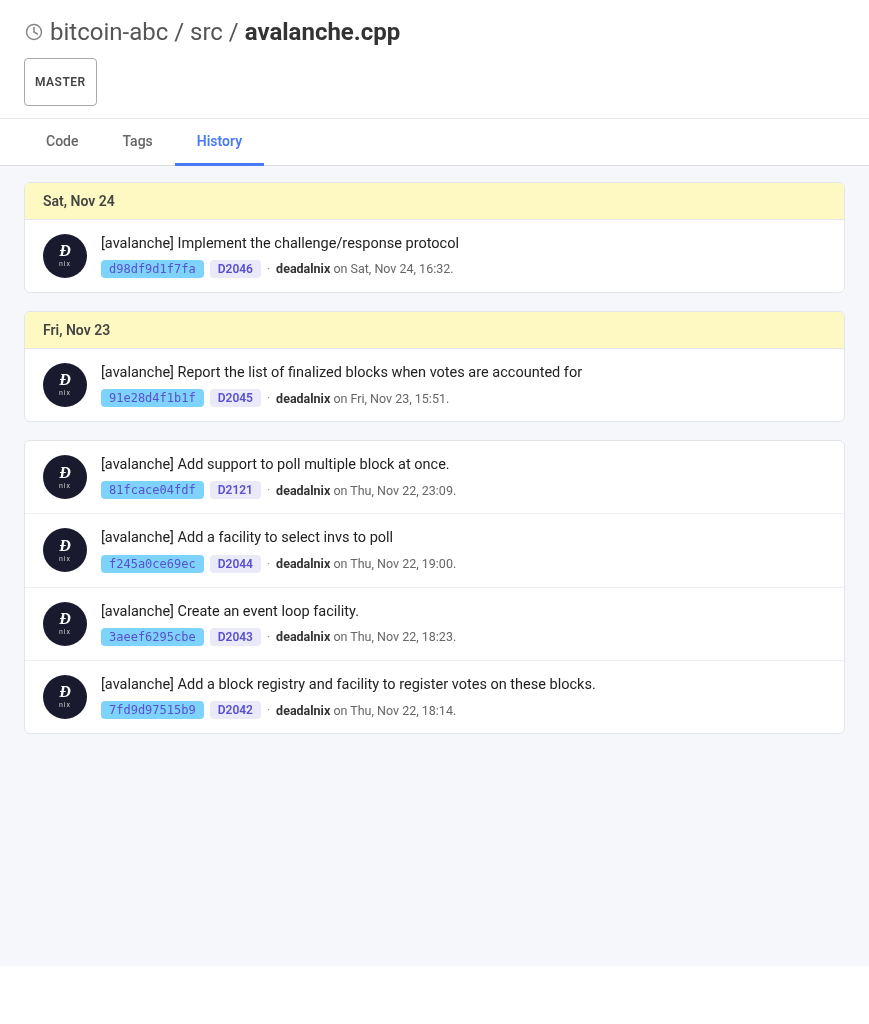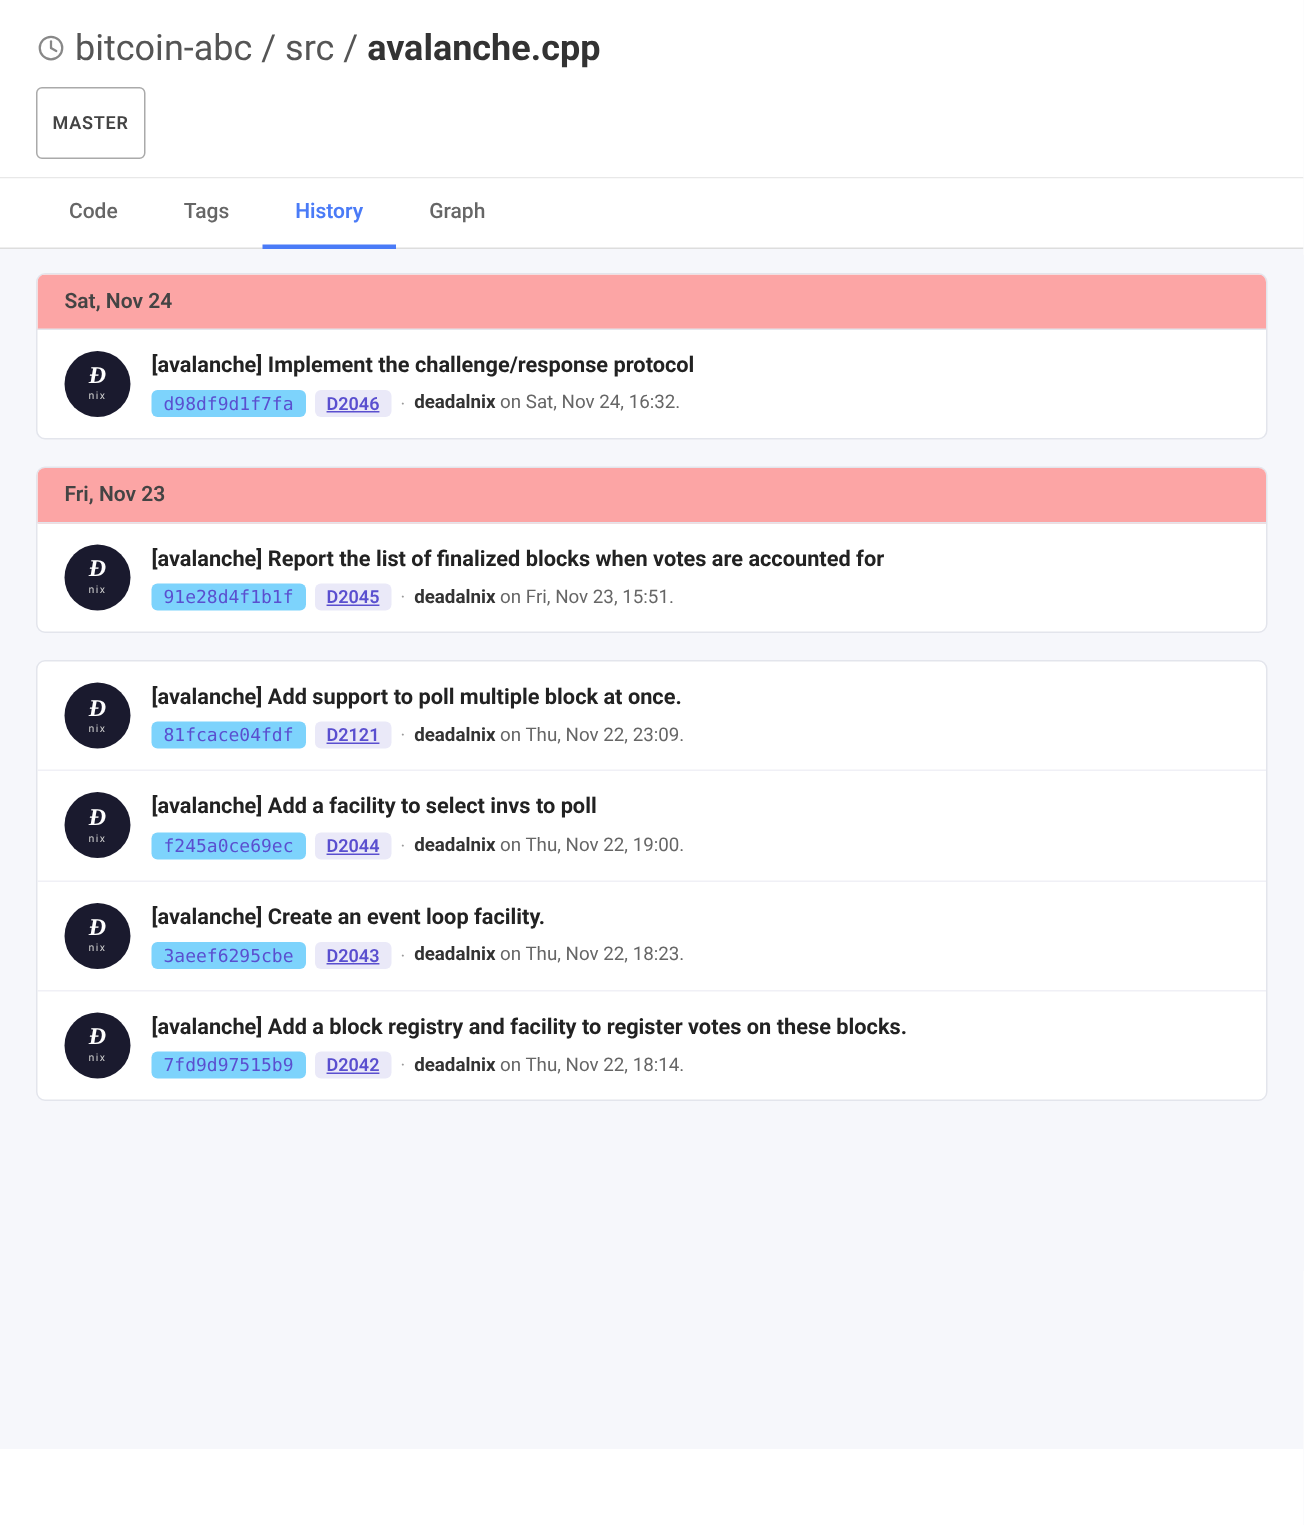--- a/index.html
+++ b/index.html
@@ -86,21 +86,21 @@
 
     .date-group {
       background: #fff;
       border: 1px solid #e3e5ec;
       border-radius: 6px;
       margin-bottom: 18px;
       overflow: hidden;
     }
 
     .date-header {
-      background: #fca5a5;
+      background: #fef9c3;
       padding: 10px 18px;
       font-size: 14px;
       font-weight: 600;
       color: #444;
       border-bottom: 1px solid #e3e5ec;
     }
 
     .commit-item {
       display: flex;
       align-items: flex-start;
@@ -148,21 +148,21 @@
       letter-spacing: 1px;
       margin-top: 1px;
     }
 
     .commit-details {
       flex: 1;
     }
 
     .commit-message {
       font-size: 14.5px;
-      font-weight: 700;
+      font-weight: 400;
       color: #222;
       margin-bottom: 6px;
       line-height: 1.4;
     }
 
     .commit-meta {
       display: flex;
       align-items: center;
       gap: 6px;
       flex-wrap: wrap;
@@ -179,21 +179,20 @@
     }
 
     .commit-diff {
       background: #eae9f8;
       color: #5a4fcf;
       border-radius: 4px;
       padding: 2px 8px;
       font-size: 12px;
       font-weight: 600;
       cursor: pointer;
-      text-decoration: underline;
     }
 
     .commit-author {
       font-size: 12.5px;
       color: #666;
     }
 
     .commit-author strong {
       font-weight: 700;
       color: #333;
@@ -219,21 +218,20 @@
     <span class="breadcrumb-path">bitcoin-abc / src /</span>
     <span class="breadcrumb-filename">avalanche.cpp</span>
   </div>
   <div class="branch-badge">MASTER</div>
 </div>
 
 <div class="tabs">
 <div class="tab">Code</div>
     <div class="tab">Tags</div>
     <div class="tab active">History</div>
-    <div class="tab">Graph</div>
   </div>
 
 <div class="content">
 <div class="date-group">
       <div class="date-header">Sat, Nov 24</div>
       <div class="commit-item">
         <div class="avatar">
         <div class="avatar-inner">
           <span class="avatar-logo">Ð</span>
           <span class="avatar-text">nix</span>

